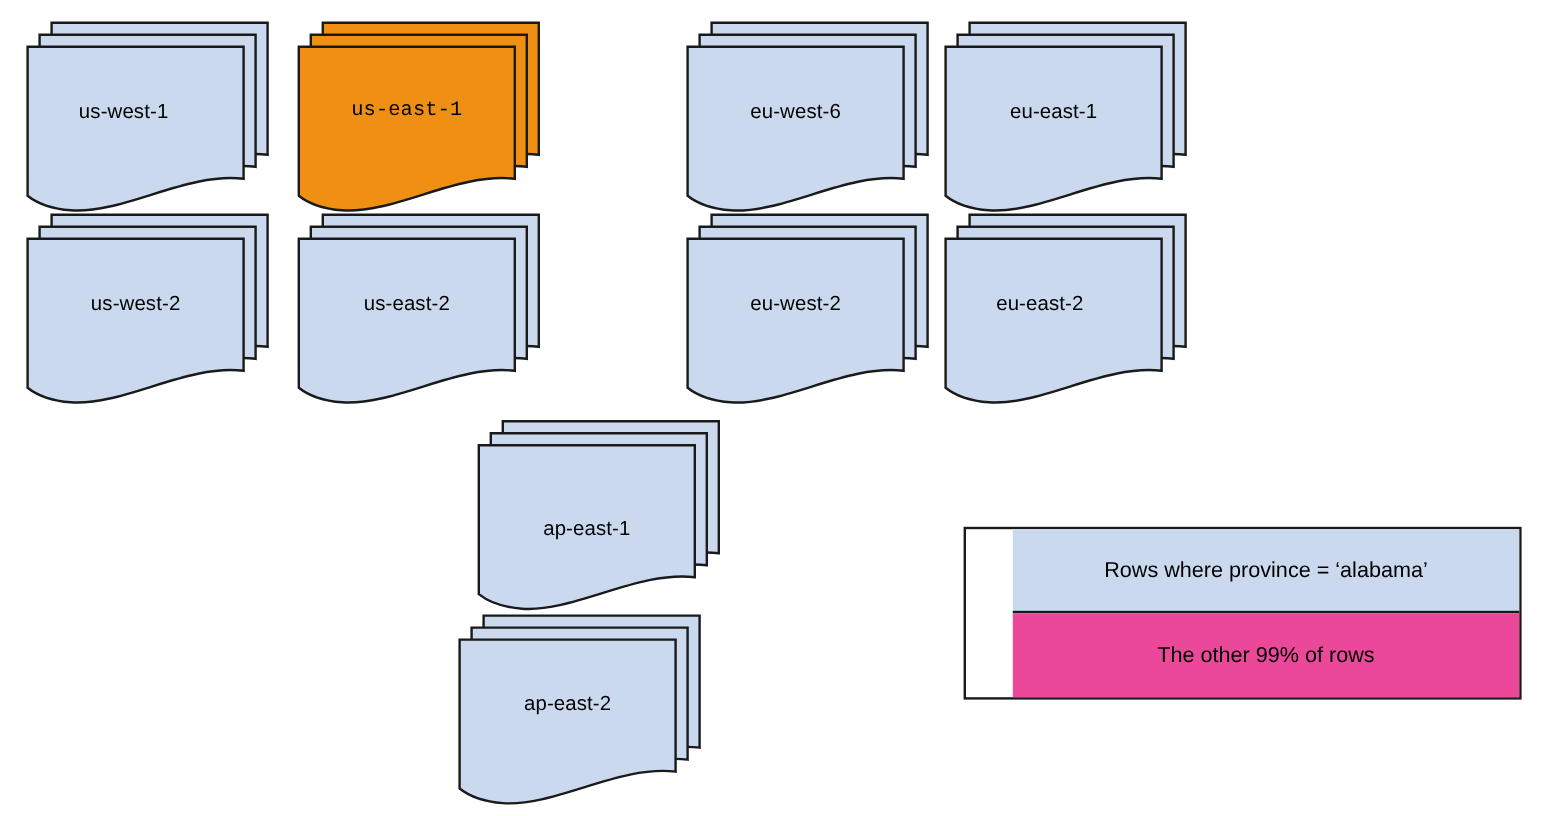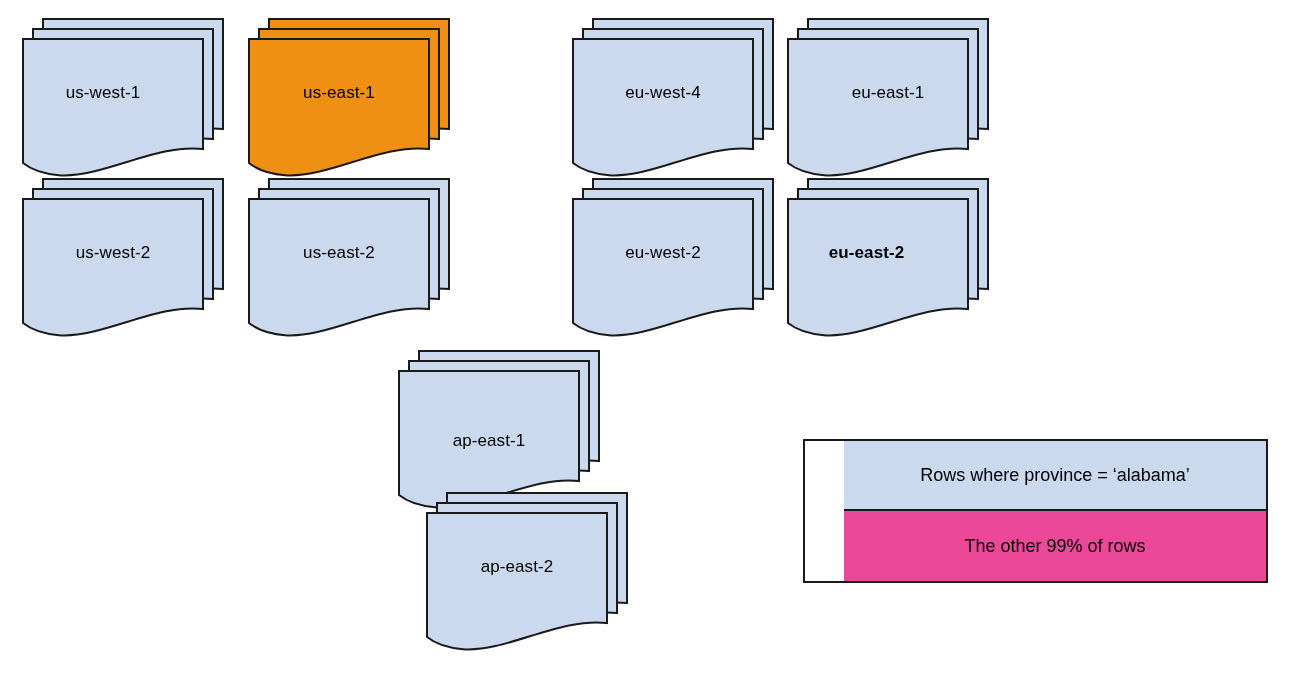--- a/index.html
+++ b/index.html
@@ -86,37 +86,37 @@
         <path d="M 0 0 L 180 0 L 180 110 C 133.2 104.24 79.2 139.44 36 136.24 C 19.8 134.96 7.2 129.84 0 124.08 Z" transform="translate(1,21)" fill="#cbd9ef" stroke="#1a1a1a" stroke-width="2" stroke-linejoin="miter"></path>
       </svg>
       <div class="doc-label" style="left: 1px; top: 65px; width: 160px;">us-west-1</div>
     </div>
     <div class="stack-group" style="left: 248px; top: 18px;">
       <svg class="stack-svg" width="206" height="168" viewBox="0 0 206 168">
         <path d="M 0 0 L 180 0 L 180 110 C 133.2 104.24 79.2 139.44 36 136.24 C 19.8 134.96 7.2 129.84 0 124.08 Z" transform="translate(21,1)" fill="#ef9014" stroke="#1a1a1a" stroke-width="2" stroke-linejoin="miter"></path>
         <path d="M 0 0 L 180 0 L 180 110 C 133.2 104.24 79.2 139.44 36 136.24 C 19.8 134.96 7.2 129.84 0 124.08 Z" transform="translate(11,11)" fill="#ef9014" stroke="#1a1a1a" stroke-width="2" stroke-linejoin="miter"></path>
         <path d="M 0 0 L 180 0 L 180 110 C 133.2 104.24 79.2 139.44 36 136.24 C 19.8 134.96 7.2 129.84 0 124.08 Z" transform="translate(1,21)" fill="#ef9014" stroke="#1a1a1a" stroke-width="2" stroke-linejoin="miter"></path>
       </svg>
-      <div class="doc-label" style="left: 1px; top: 65px; width: 180px;">us-east-1</div>
+      <div class="doc-label" style="left: 1px; top: 65px; width: 180px; font-family: Liberation Mono, monospace;">us-east-1</div>
     </div>
     <div class="stack-group" style="left: 572px; top: 18px;">
       <svg class="stack-svg" width="206" height="168" viewBox="0 0 206 168">
         <path d="M 0 0 L 180 0 L 180 110 C 133.2 104.24 79.2 139.44 36 136.24 C 19.8 134.96 7.2 129.84 0 124.08 Z" transform="translate(21,1)" fill="#cbd9ef" stroke="#1a1a1a" stroke-width="2" stroke-linejoin="miter"></path>
         <path d="M 0 0 L 180 0 L 180 110 C 133.2 104.24 79.2 139.44 36 136.24 C 19.8 134.96 7.2 129.84 0 124.08 Z" transform="translate(11,11)" fill="#cbd9ef" stroke="#1a1a1a" stroke-width="2" stroke-linejoin="miter"></path>
         <path d="M 0 0 L 180 0 L 180 110 C 133.2 104.24 79.2 139.44 36 136.24 C 19.8 134.96 7.2 129.84 0 124.08 Z" transform="translate(1,21)" fill="#cbd9ef" stroke="#1a1a1a" stroke-width="2" stroke-linejoin="miter"></path>
       </svg>
-      <div class="doc-label" style="left: 1px; top: 65px; width: 180px;">eu-west-4</div>
+      <div class="doc-label" style="left: 1px; top: 65px; width: 180px;">eu-west-6</div>
     </div>
     <div class="stack-group" style="left: 787px; top: 18px;">
       <svg class="stack-svg" width="206" height="168" viewBox="0 0 206 168">
         <path d="M 0 0 L 180 0 L 180 110 C 133.2 104.24 79.2 139.44 36 136.24 C 19.8 134.96 7.2 129.84 0 124.08 Z" transform="translate(21,1)" fill="#cbd9ef" stroke="#1a1a1a" stroke-width="2" stroke-linejoin="miter"></path>
         <path d="M 0 0 L 180 0 L 180 110 C 133.2 104.24 79.2 139.44 36 136.24 C 19.8 134.96 7.2 129.84 0 124.08 Z" transform="translate(11,11)" fill="#cbd9ef" stroke="#1a1a1a" stroke-width="2" stroke-linejoin="miter"></path>
         <path d="M 0 0 L 180 0 L 180 110 C 133.2 104.24 79.2 139.44 36 136.24 C 19.8 134.96 7.2 129.84 0 124.08 Z" transform="translate(1,21)" fill="#cbd9ef" stroke="#1a1a1a" stroke-width="2" stroke-linejoin="miter"></path>
       </svg>
-      <div class="doc-label" style="left: 1px; top: 65px; width: 200px;">eu-east-1</div>
+      <div class="doc-label" style="left: 1px; top: 65px; width: 180px;">eu-east-1</div>
     </div>
     <div class="stack-group" style="left: 22px; top: 178px;">
       <svg class="stack-svg" width="206" height="168" viewBox="0 0 206 168">
         <path d="M 0 0 L 180 0 L 180 110 C 133.2 104.24 79.2 139.44 36 136.24 C 19.8 134.96 7.2 129.84 0 124.08 Z" transform="translate(21,1)" fill="#cbd9ef" stroke="#1a1a1a" stroke-width="2" stroke-linejoin="miter"></path>
         <path d="M 0 0 L 180 0 L 180 110 C 133.2 104.24 79.2 139.44 36 136.24 C 19.8 134.96 7.2 129.84 0 124.08 Z" transform="translate(11,11)" fill="#cbd9ef" stroke="#1a1a1a" stroke-width="2" stroke-linejoin="miter"></path>
         <path d="M 0 0 L 180 0 L 180 110 C 133.2 104.24 79.2 139.44 36 136.24 C 19.8 134.96 7.2 129.84 0 124.08 Z" transform="translate(1,21)" fill="#cbd9ef" stroke="#1a1a1a" stroke-width="2" stroke-linejoin="miter"></path>
       </svg>
       <div class="doc-label" style="left: 1px; top: 65px; width: 180px;">us-west-2</div>
     </div>
     <div class="stack-group" style="left: 248px; top: 178px;">
@@ -134,31 +134,31 @@
         <path d="M 0 0 L 180 0 L 180 110 C 133.2 104.24 79.2 139.44 36 136.24 C 19.8 134.96 7.2 129.84 0 124.08 Z" transform="translate(1,21)" fill="#cbd9ef" stroke="#1a1a1a" stroke-width="2" stroke-linejoin="miter"></path>
       </svg>
       <div class="doc-label" style="left: 1px; top: 65px; width: 180px; text-align: center;">eu-west-2</div>
     </div>
     <div class="stack-group" style="left: 787px; top: 178px;">
       <svg class="stack-svg" width="206" height="168" viewBox="0 0 206 168">
         <path d="M 0 0 L 180 0 L 180 110 C 133.2 104.24 79.2 139.44 36 136.24 C 19.8 134.96 7.2 129.84 0 124.08 Z" transform="translate(21,1)" fill="#cbd9ef" stroke="#1a1a1a" stroke-width="2" stroke-linejoin="miter"></path>
         <path d="M 0 0 L 180 0 L 180 110 C 133.2 104.24 79.2 139.44 36 136.24 C 19.8 134.96 7.2 129.84 0 124.08 Z" transform="translate(11,11)" fill="#cbd9ef" stroke="#1a1a1a" stroke-width="2" stroke-linejoin="miter"></path>
         <path d="M 0 0 L 180 0 L 180 110 C 133.2 104.24 79.2 139.44 36 136.24 C 19.8 134.96 7.2 129.84 0 124.08 Z" transform="translate(1,21)" fill="#cbd9ef" stroke="#1a1a1a" stroke-width="2" stroke-linejoin="miter"></path>
       </svg>
-      <div class="doc-label" style="left: 1px; top: 65px; width: 157px; font-weight: bold;">eu-east-2</div>
+      <div class="doc-label" style="left: 1px; top: 65px; width: 157px;">eu-east-2</div>
     </div>
     <div class="stack-group" style="left: 398px; top: 350px;">
       <svg class="stack-svg" width="206" height="168" viewBox="0 0 206 168">
         <path d="M 0 0 L 180 0 L 180 110 C 133.2 104.24 79.2 139.44 36 136.24 C 19.8 134.96 7.2 129.84 0 124.08 Z" transform="translate(21,1)" fill="#cbd9ef" stroke="#1a1a1a" stroke-width="2" stroke-linejoin="miter"></path>
         <path d="M 0 0 L 180 0 L 180 110 C 133.2 104.24 79.2 139.44 36 136.24 C 19.8 134.96 7.2 129.84 0 124.08 Z" transform="translate(11,11)" fill="#cbd9ef" stroke="#1a1a1a" stroke-width="2" stroke-linejoin="miter"></path>
         <path d="M 0 0 L 180 0 L 180 110 C 133.2 104.24 79.2 139.44 36 136.24 C 19.8 134.96 7.2 129.84 0 124.08 Z" transform="translate(1,21)" fill="#cbd9ef" stroke="#1a1a1a" stroke-width="2" stroke-linejoin="miter"></path>
       </svg>
       <div class="doc-label" style="left: 1px; top: 65px; width: 180px; margin-top: 16px;">ap-east-1</div>
     </div>
-    <div class="stack-group" style="left: 382px; top: 492px; margin-left: 44px;">
+    <div class="stack-group" style="left: 382px; top: 512px;">
       <svg class="stack-svg" width="206" height="168" viewBox="0 0 206 168">
         <path d="M 0 0 L 180 0 L 180 110 C 133.2 104.24 79.2 139.44 36 136.24 C 19.8 134.96 7.2 129.84 0 124.08 Z" transform="translate(21,1)" fill="#cbd9ef" stroke="#1a1a1a" stroke-width="2" stroke-linejoin="miter"></path>
         <path d="M 0 0 L 180 0 L 180 110 C 133.2 104.24 79.2 139.44 36 136.24 C 19.8 134.96 7.2 129.84 0 124.08 Z" transform="translate(11,11)" fill="#cbd9ef" stroke="#1a1a1a" stroke-width="2" stroke-linejoin="miter"></path>
         <path d="M 0 0 L 180 0 L 180 110 C 133.2 104.24 79.2 139.44 36 136.24 C 19.8 134.96 7.2 129.84 0 124.08 Z" transform="translate(1,21)" fill="#cbd9ef" stroke="#1a1a1a" stroke-width="2" stroke-linejoin="miter"></path>
       </svg>
       <div class="doc-label" style="left: 1px; top: 65px; width: 180px;">ap-east-2</div>
     </div>
   </div>
 
 <div class="legend">

